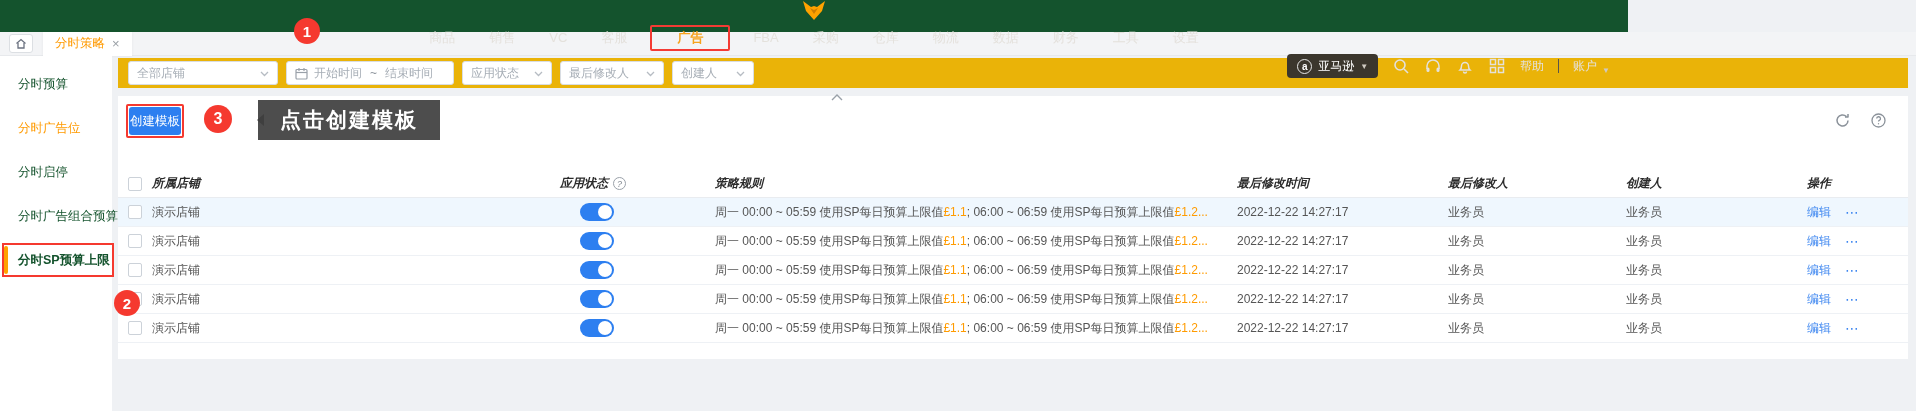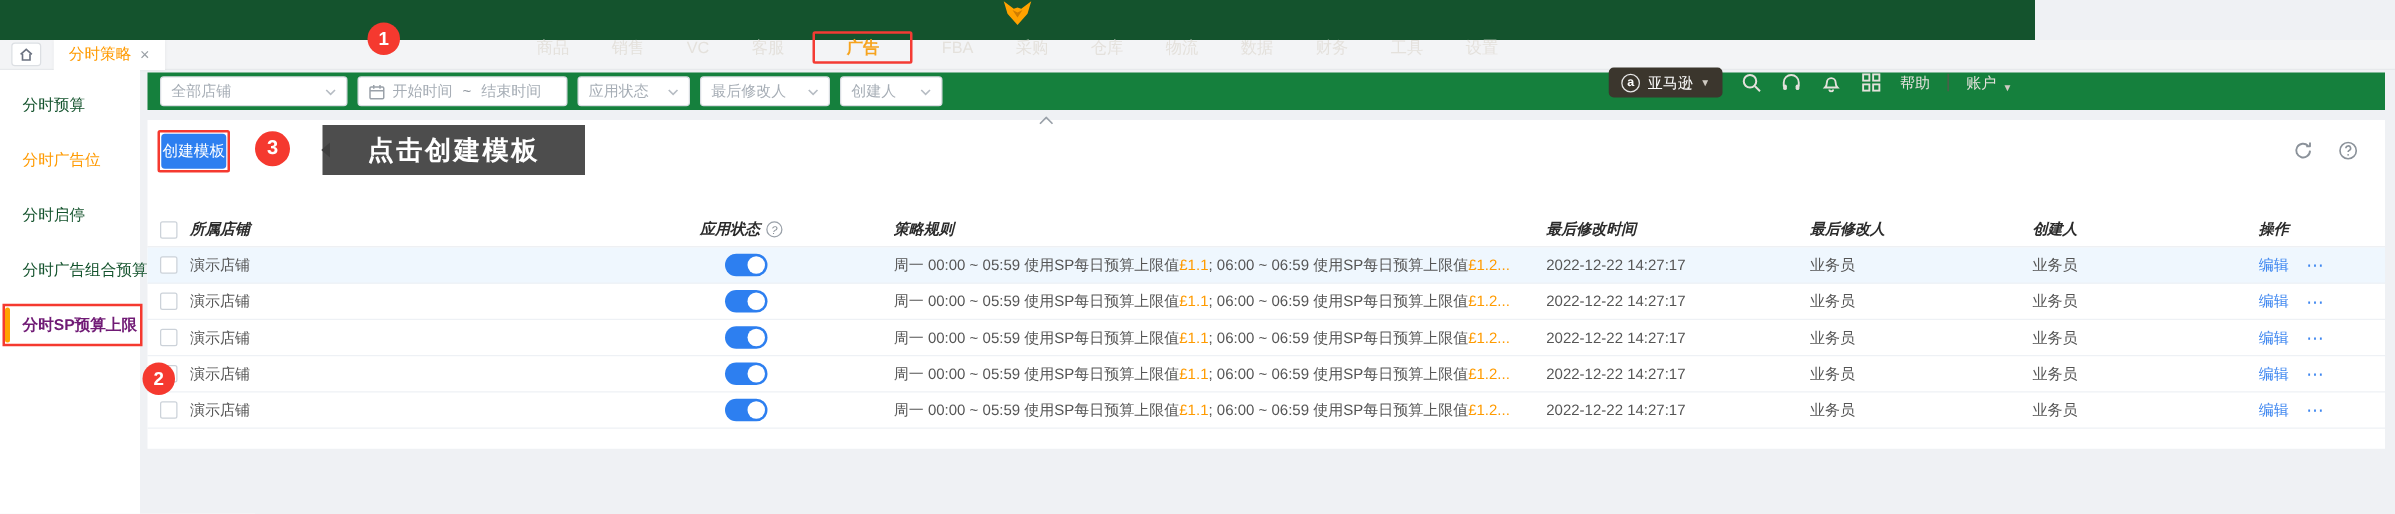--- a/index.html
+++ b/index.html
@@ -26,44 +26,44 @@
   .tabbar { position:absolute; top:32px; left:0; width:1916px; height:24px; background:#f3f4f6; border-bottom:1px solid #e7e9ec; display:flex; align-items:center; }
   .home-box { width:24px; height:19px; margin-left:9px; background:#fff; border:1px solid #dcdfe3; border-radius:3px; display:flex; align-items:center; justify-content:center; color:#6b7280; cursor:pointer; }
   .tab { margin-left:10px; height:24px; background:#fff; display:flex; align-items:center; gap:7px; padding:0 12px; font-size:12.5px; color:#ff9a00; cursor:pointer; box-shadow:0 0 3px rgba(0,0,0,.06); }
   .tab-close { color:#9aa0a6; font-size:13px; cursor:pointer; }
 
   
   .sidebar { position:absolute; top:56px; left:0; width:112px; height:355px; background:#fff; z-index:5; }
   .side-item { position:relative; height:44px; line-height:44px; padding-left:18px; font-size:12.5px; color:#14532d; cursor:pointer; white-space:nowrap; }
   .side-item:first-child { margin-top:6px; }
   .side-item.hl { color:#ff9a00; }
-  .side-item.sel { font-weight:bold; color:#701a75; }
+  .side-item.sel { font-weight:bold; color:#14532d; }
   .side-item.sel .abar { position:absolute; left:4px; top:8px; bottom:8px; width:4px; border-radius:2px; background:#ffa200; }
   .side-item.sel .redbox { position:absolute; left:2px; right:-2px; top:5px; bottom:5px; border:2px solid #f5392f; pointer-events:none; }
 
   
   .step { position:absolute; border-radius:50%; background:#f5392f; color:#fff; display:flex; align-items:center; justify-content:center; font-weight:bold; z-index:60; }
   .step1 { left:294px; top:18px; width:26px; height:26px; font-size:15px; }
   .step2 { left:114px; top:290px; width:26px; height:26px; font-size:15px; }
   .step3 { left:204px; top:105px; width:28px; height:28px; font-size:16px; }
 
   
-  .filter-card { position:absolute; top:58px; left:118px; width:1790px; height:30px; background:#15803d; display:flex; align-items:center; gap:8px; padding-left:10px; }
+  .filter-card { position:absolute; top:58px; left:118px; width:1790px; height:30px; background:#eab308; display:flex; align-items:center; gap:8px; padding-left:10px; }
   .fctrl { height:24px; border:1px solid #d9dde2; border-radius:3px; background:#fff; display:flex; align-items:center; font-size:12px; color:#a7aeb6; padding:0 8px; cursor:pointer; }
   .fctrl .grow { flex:1; }
   .w-shop { width:150px; } .w-date { width:168px; } .w-status { width:90px; } .w-mod { width:104px; } .w-cre { width:82px; }
   .chev { color:#b6bcc3; margin-left:6px; }
   .cal-ico { margin-right:6px; color:#9aa1a9; display:flex; }
   .collapse-caret { position:absolute; left:831px; top:87px; color:#99a0a8; cursor:pointer; z-index:6; }
 
   
   .main-card { position:absolute; top:96px; left:118px; width:1790px; height:263px; background:#fff; }
   .create-wrap { position:absolute; left:8px; top:8px; border:2px solid #f5392f; padding:1px; border-radius:2px; }
   .btn-primary { width:52px; height:28px; background:#2d7ff0; color:#fff; border:none; border-radius:3px; font-size:12.5px; cursor:pointer; font-family:inherit; }
-  .tooltip { position:absolute; left:140px; top:4px; height:40px; background:rgba(62,62,62,.92); color:#fff; font-size:21px; font-weight:bold; letter-spacing:2px; display:flex; align-items:center; padding:0 36px; z-index:55; }
+  .tooltip { position:absolute; left:140px; top:4px; height:40px; background:rgba(62,62,62,.92); color:#fff; font-size:21px; font-weight:bold; letter-spacing:2px; display:flex; align-items:center; padding:0 22px; z-index:55; }
   .tooltip::before { content:""; position:absolute; left:-7px; top:14px; border:6px solid transparent; border-right:7px solid rgba(62,62,62,.92); }
   .tool-icons { position:absolute; right:22px; top:16px; display:flex; gap:20px; color:#8b929a; }
   .tool-ico { width:16px; height:16px; cursor:pointer; display:flex; align-items:center; justify-content:center; }
 
   
   .thead { position:absolute; left:0; top:74px; width:1790px; height:28px; border-bottom:1px solid #e9ecf0; }
   .thead .cell { font-weight:bold; color:#2b2b2b;font-style:italic; }
   .trow { position:absolute; left:0; width:1790px; height:29px; border-bottom:1px solid #eef1f5; }
   .trow.tint { background:#eff7fe; }
   .cell { position:absolute; top:0; height:100%; display:flex; align-items:center; font-size:12px; color:#555; white-space:nowrap; }

